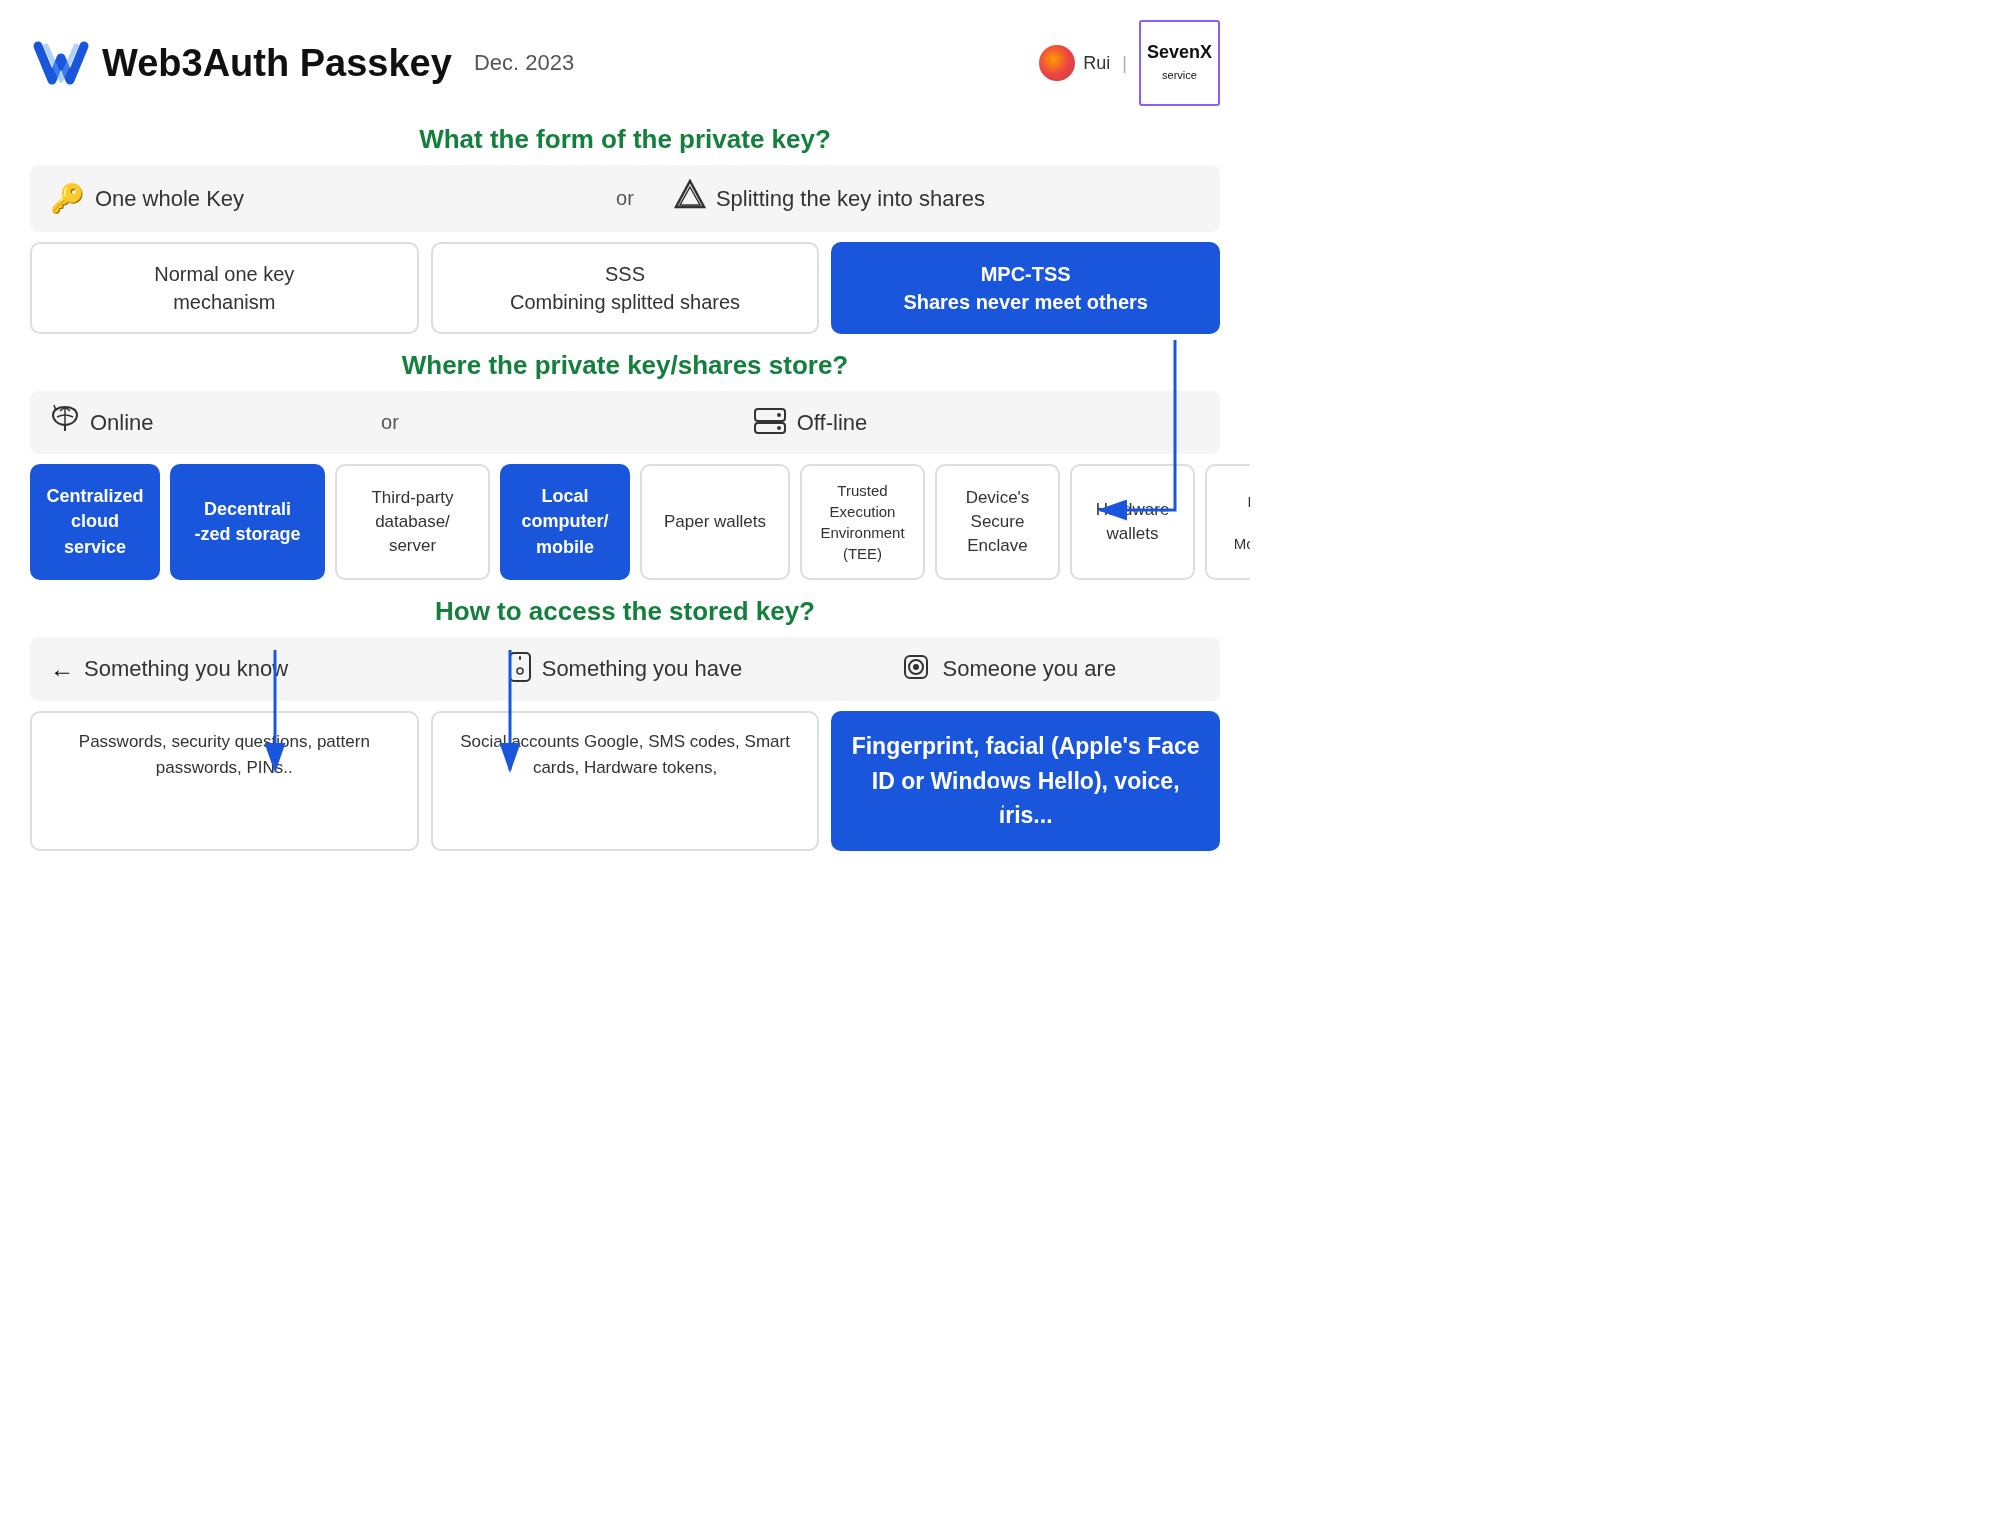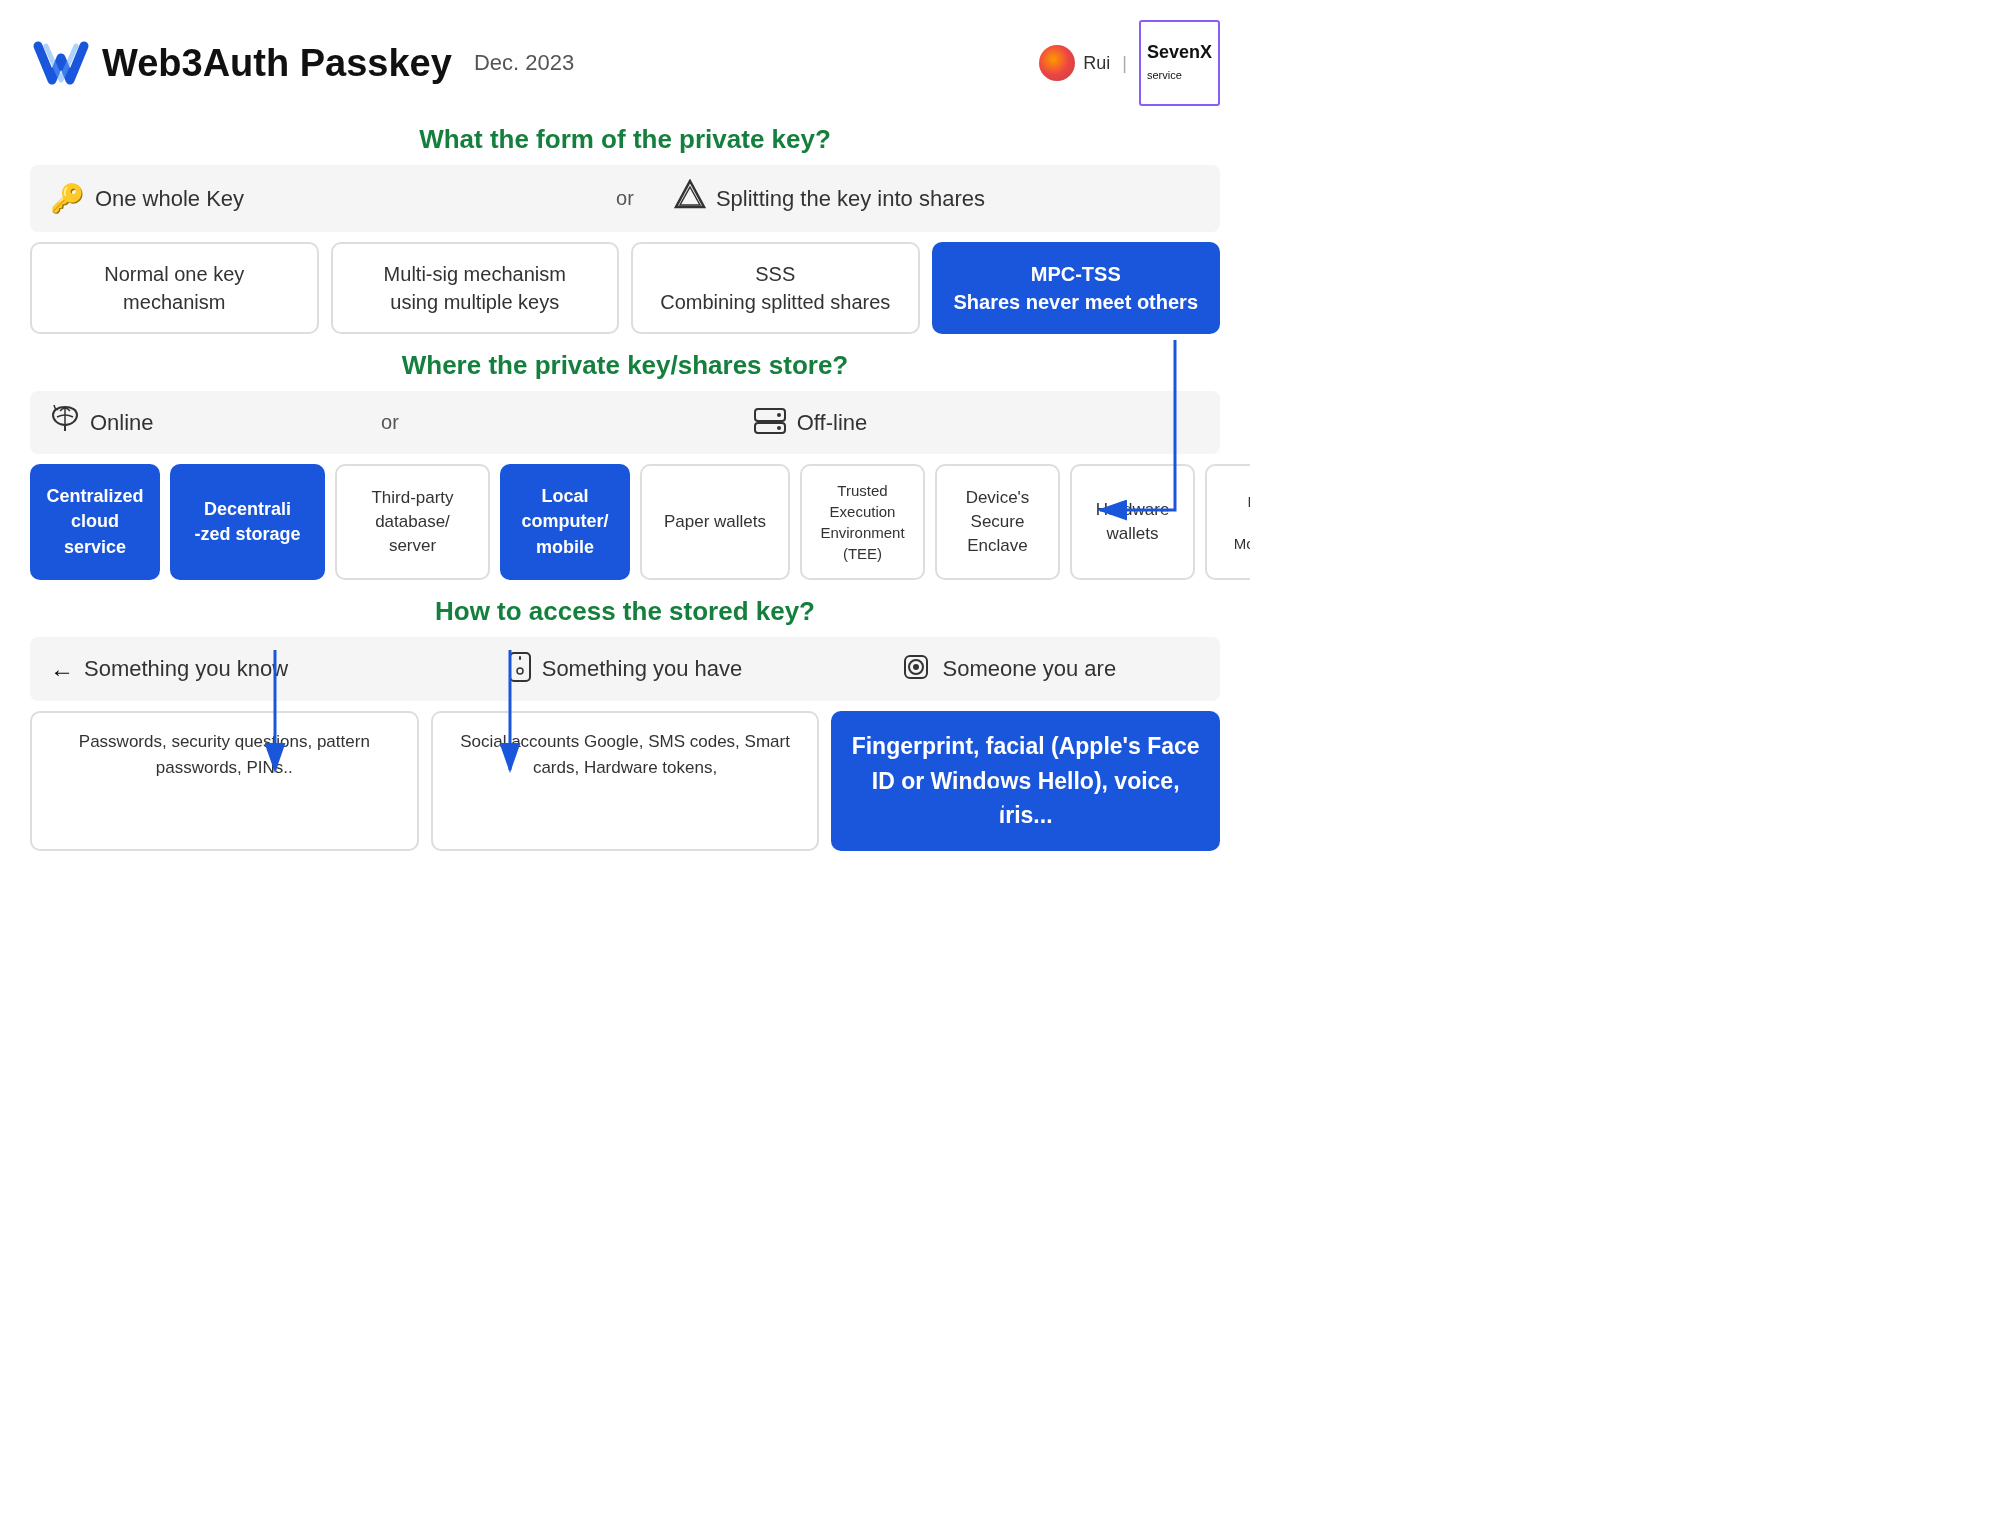--- a/index.html
+++ b/index.html
@@ -11,20 +11,21 @@
       padding: 20px 30px 30px;
       position: relative;
     }
 
     
     .header {
       display: flex;
       align-items: center;
       justify-content: space-between;
       margin-bottom: 18px;
+      text-align: center;
     }
     .header-left {
       display: flex;
       align-items: center;
       gap: 10px;
     }
     .w3a-logo {
       display: flex;
       align-items: center;
     }
@@ -288,21 +289,20 @@
           <polygon points="16,2 30,28 2,28" stroke="#333" stroke-width="2.5" fill="none"></polygon>
           <polygon points="16,8 26,26 6,26" stroke="#333" stroke-width="1.5" fill="none"></polygon>
         </svg>
       </span>
       <span class="band-text">Splitting the key into shares</span>
     </div>
   </div>
 
   <div class="boxes-row">
     <div class="box">Normal one key<br>mechanism</div>
-    <div class="box">Multi-sig mechanism<br>using multiple keys</div>
     <div class="box">SSS<br>Combining splitted shares</div>
     <div class="box blue">MPC-TSS<br>Shares never meet others</div>
   </div>
 
   <div class="section-title" style="margin-top:16px;">Where the private key/shares store?</div>
 
   <div class="online-offline-band">
     <div class="online-section">
       <span style="font-size:28px;">
         <svg width="30" height="28" viewBox="0 0 30 28" fill="none">

